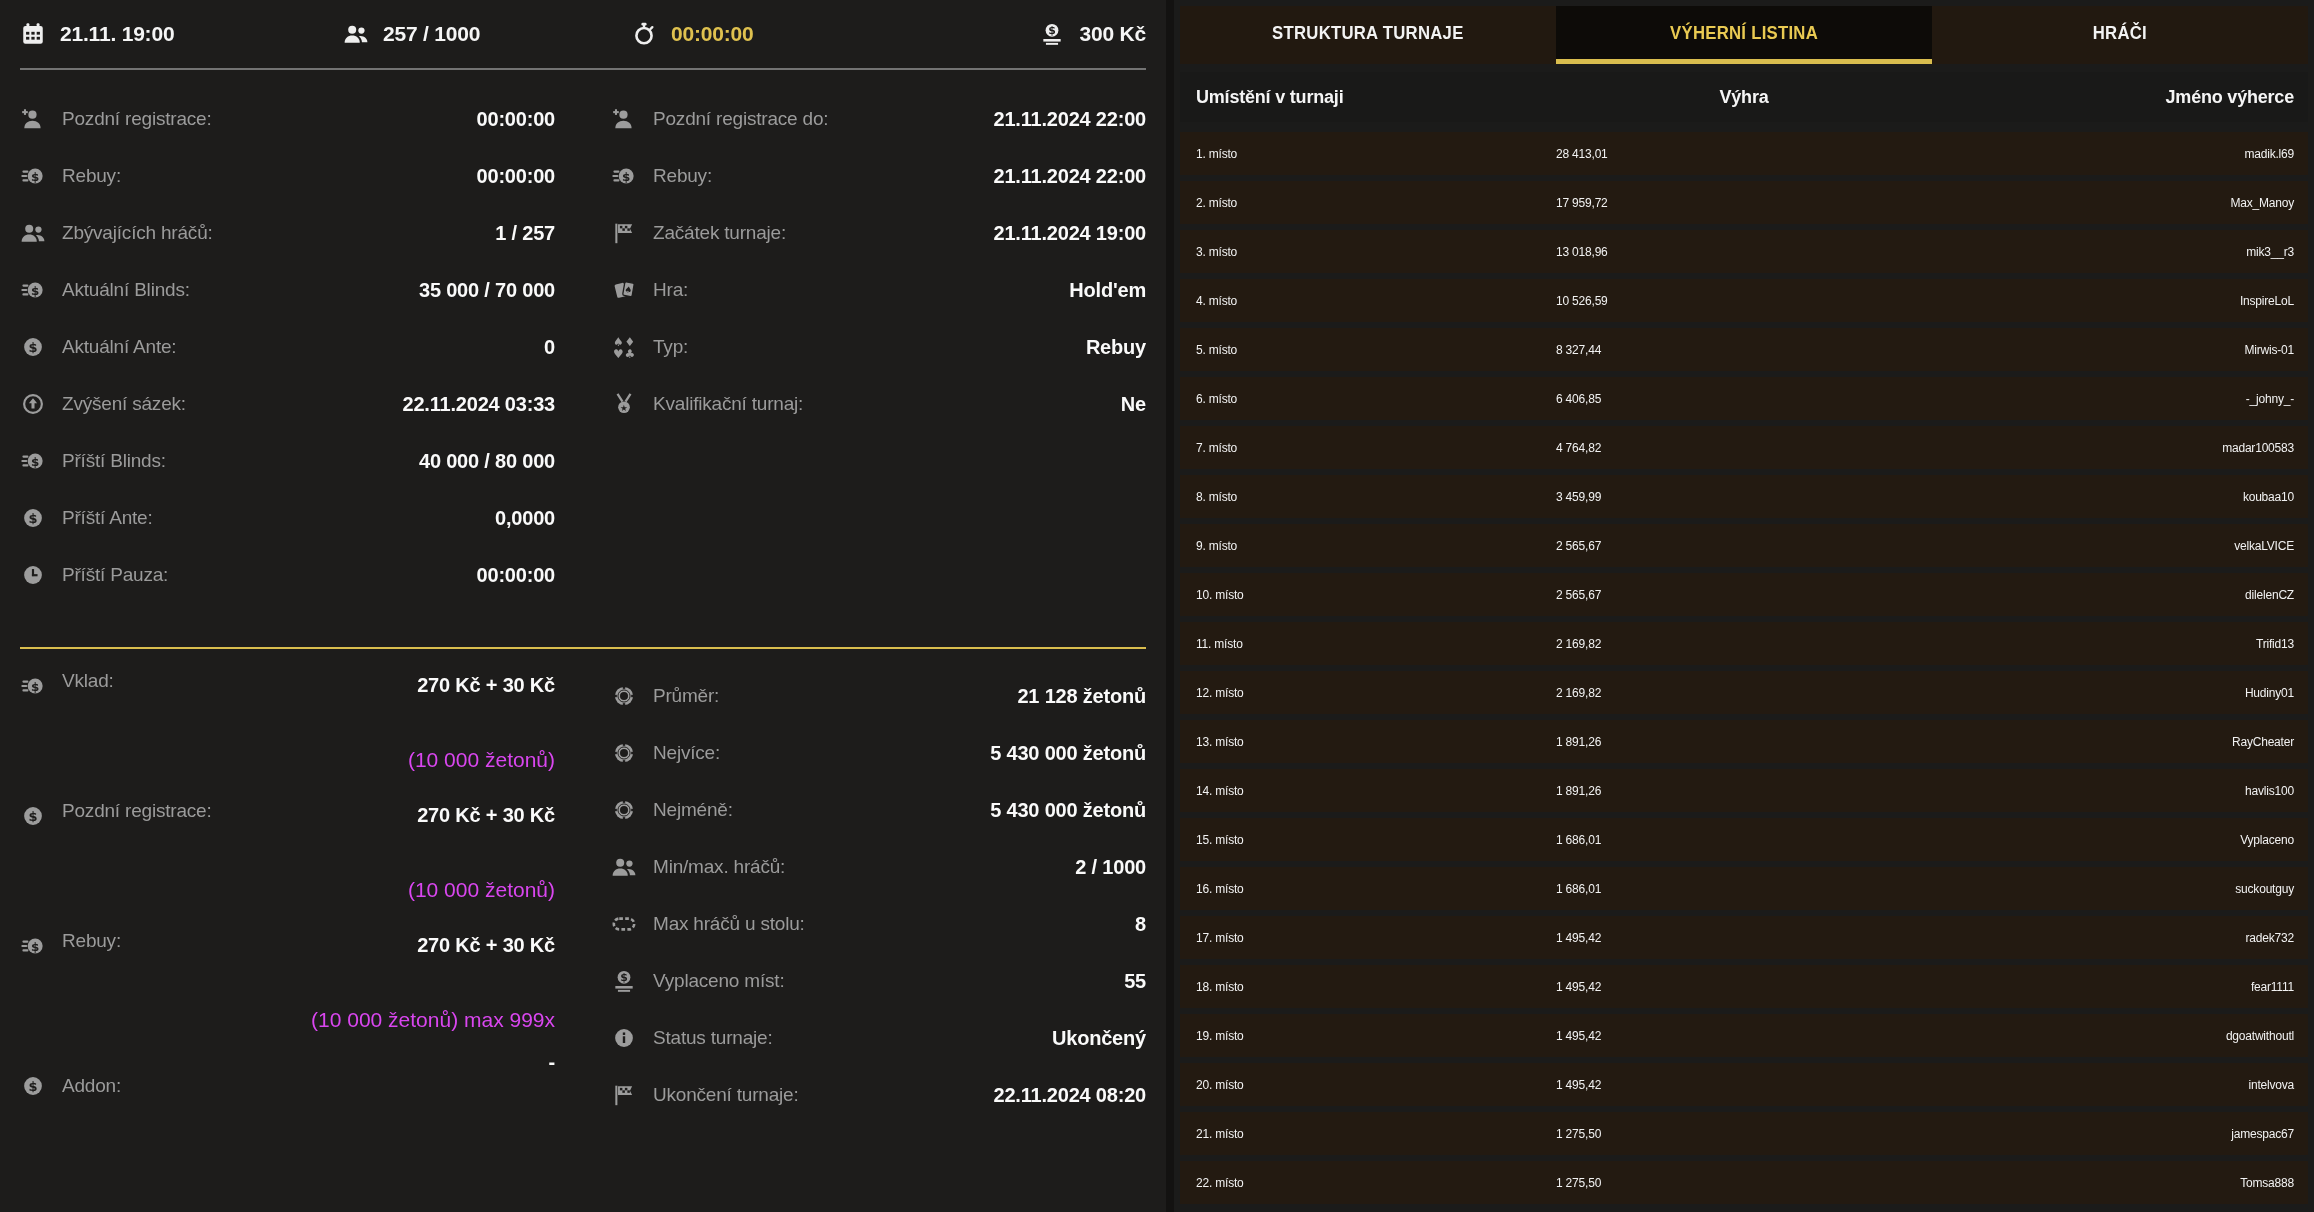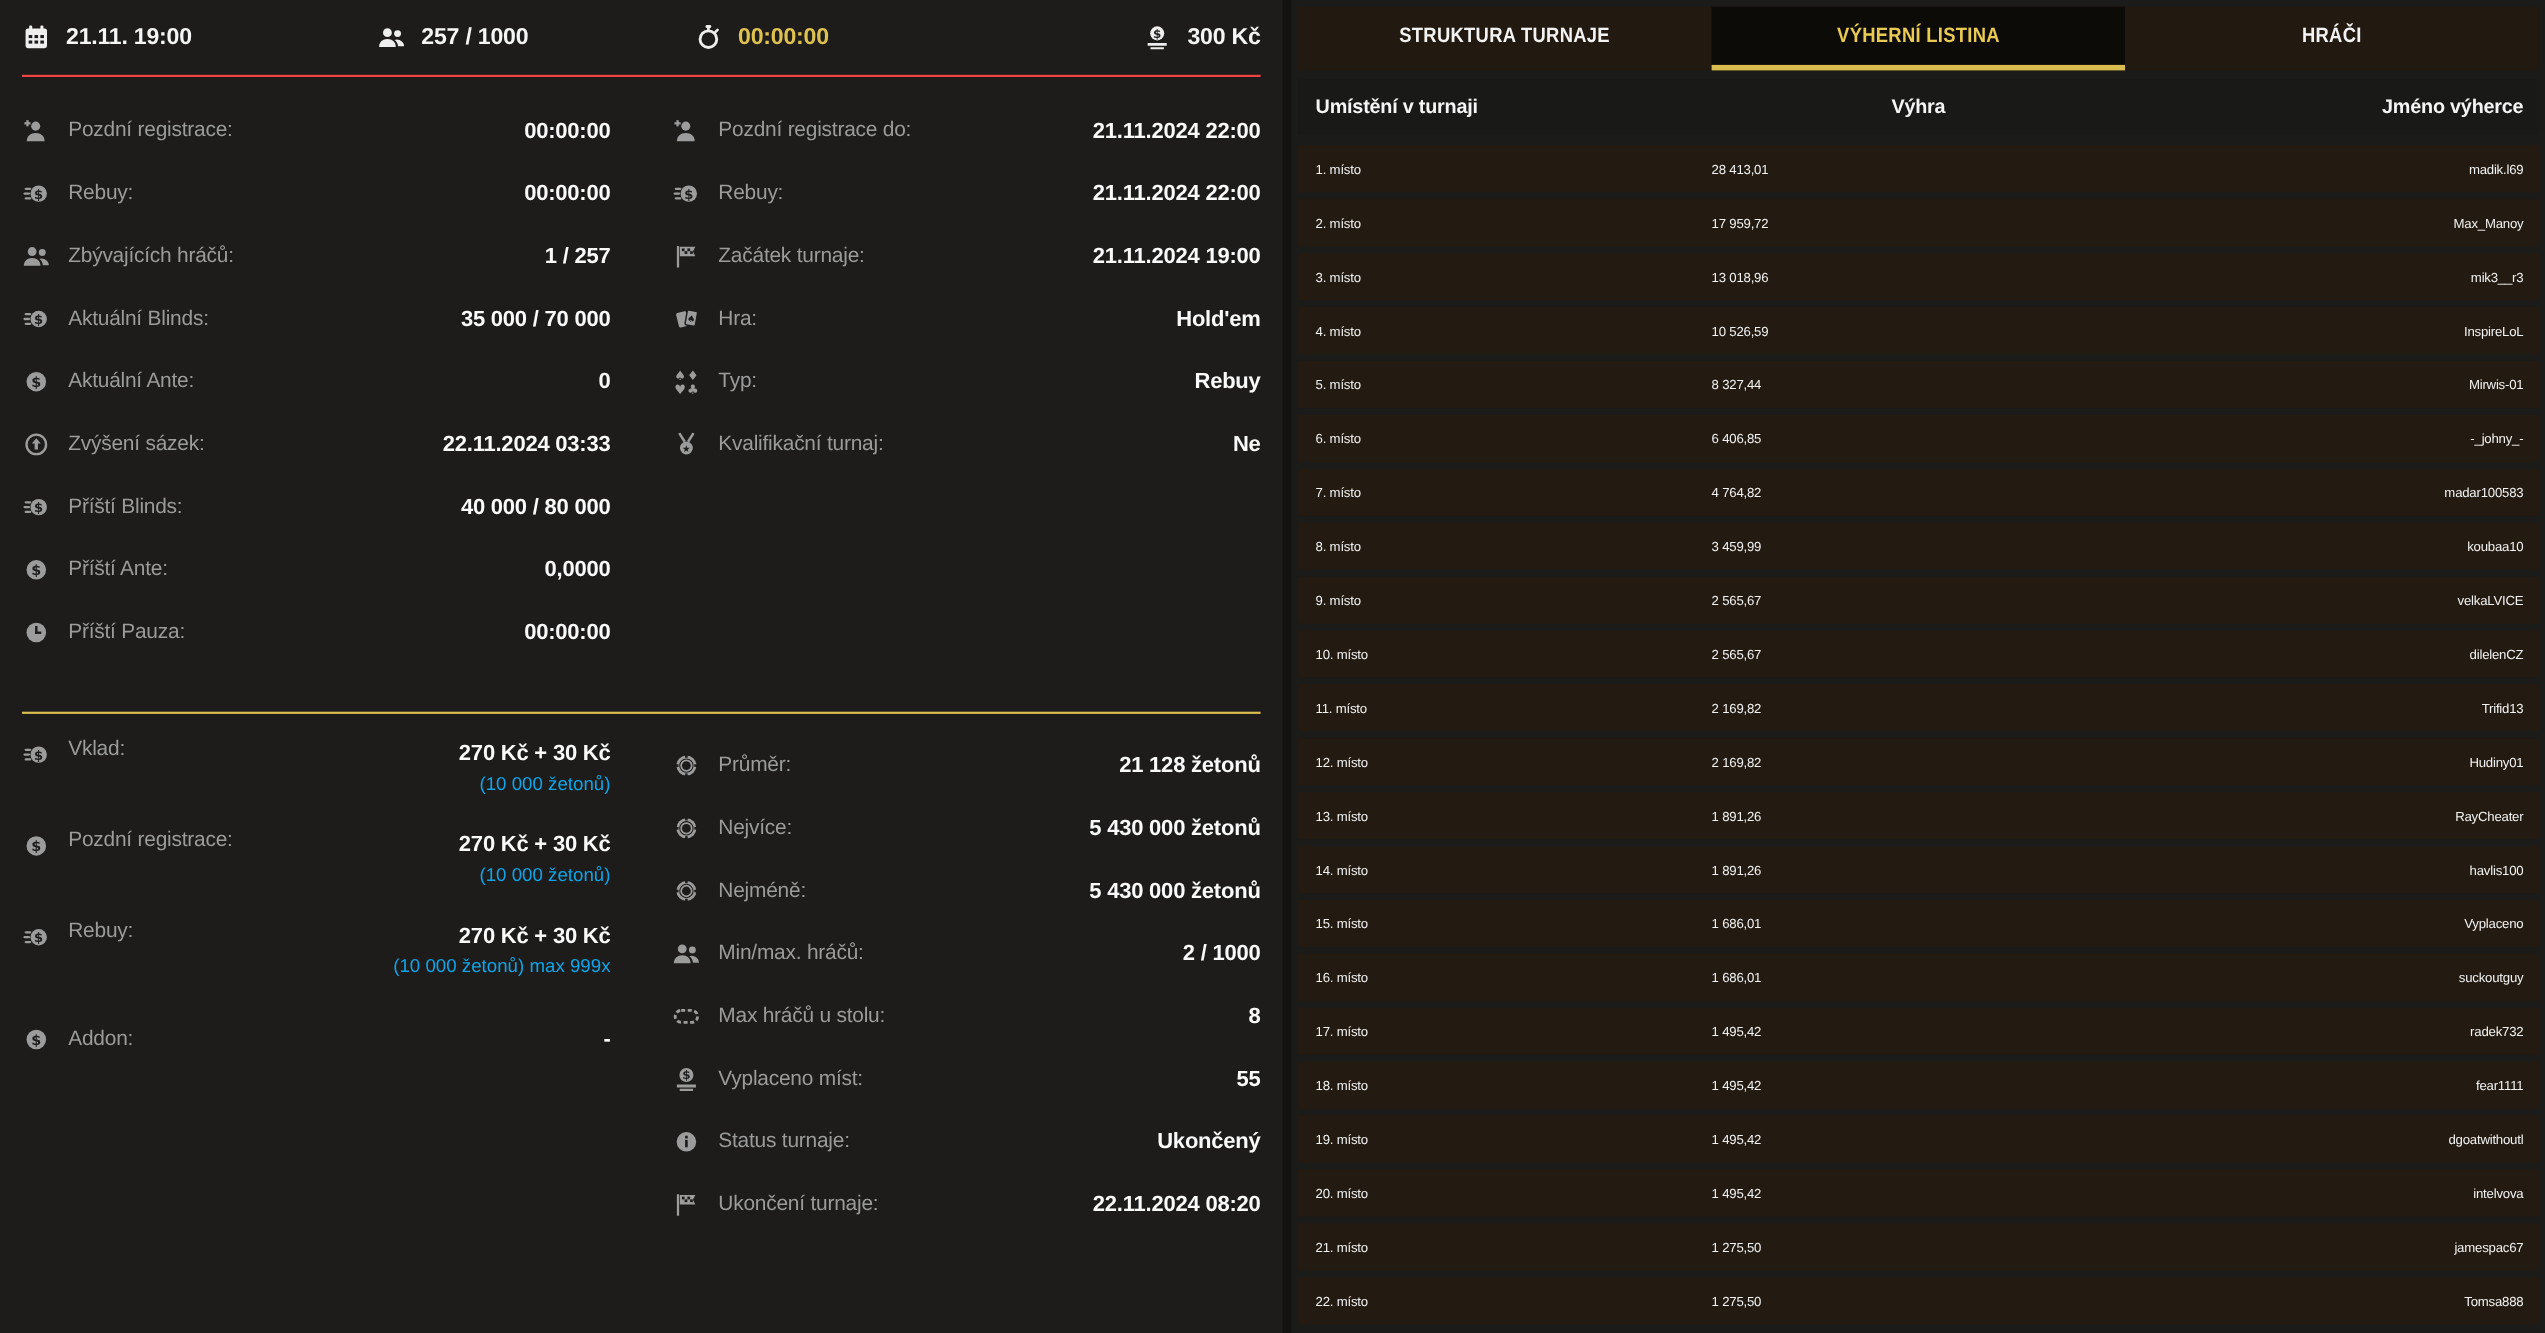--- a/index.html
+++ b/index.html
@@ -3,42 +3,42 @@
 <meta charset="utf-8">
 <style>
   html,body{margin:0;padding:0;width:2314px;height:1212px;overflow:hidden;
     background:#131211;font-family:"Liberation Sans","DejaVu Sans",sans-serif;}
   .app{display:flex;width:2314px;height:1212px;gap:8px;background:#131211;}
 
   
   .left-panel{flex:0 0 1166px;background:#1d1c1b;position:relative;
     padding:0 20px;box-sizing:border-box;}
   .topbar{display:grid;grid-template-columns:323px 288px 375px 1fr;
-    align-items:center;height:68px;border-bottom:2px solid #ef4444;}
+    align-items:center;height:68px;border-bottom:2px solid #737373;}
   .stat{display:flex;align-items:center;gap:14px;}
   .topbar .stat:last-child{justify-self:end;}
   .stat-value{font-size:21px;font-weight:700;color:#f5f5f5;letter-spacing:-0.2px;}
   .stat-value.accent{color:#dfc14f;}
   .topbar .icon{color:#eeeeee;}
 
   .icon{width:26px;height:26px;color:#9c9c9c;flex:0 0 26px;}
   svg text{font-family:"DejaVu Sans",sans-serif;}
 
   .grid-top,.grid-bottom{display:flex;gap:56px;}
   .grid-top{margin-top:20px;}
   .grid-bottom{margin-top:18px;}
   .icol{flex:1;min-width:0;}
   .irow{display:flex;align-items:center;height:57px;}
   .irow.tall{height:auto;align-items:flex-start;padding-top:3px;margin-bottom:24px;}
   .irow.tall .icon{margin-top:3px;}
   .ilabel{margin-left:16px;color:#9b9b9b;font-size:19px;letter-spacing:-0.2px;white-space:nowrap;}
   .ival{flex:1;text-align:right;}
   .ival-main{display:block;font-size:20px;font-weight:700;color:#fafafa;line-height:30px;letter-spacing:-0.2px;white-space:nowrap;}
   .ival-main.accent{color:#dfc14f;}
-  .ival-sub{display:block;font-size:17px;color:#0ea5e9;line-height:26px;white-space:nowrap;}
+  .ival-sub{display:block;font-size:21px;color:#d946ef;line-height:26px;white-space:nowrap;margin-top:47px;}
   .section-divider{border:none;border-top:2px solid #d9bd4e;margin:44px 0 0 0;}
 
   .footer-note{position:absolute;left:20px;bottom:10px;margin:0;
     font-size:19px;color:#b9b9b9;letter-spacing:-0.2px;}
   .zde{background:#efe9cf;color:#a5892a;text-decoration:underline;
     padding:1px 3px;cursor:pointer;}
 
   
   .right-panel{flex:1;background:#1b1b1a;padding:6px 6px 0 6px;box-sizing:border-box;
     display:flex;flex-direction:column;}

